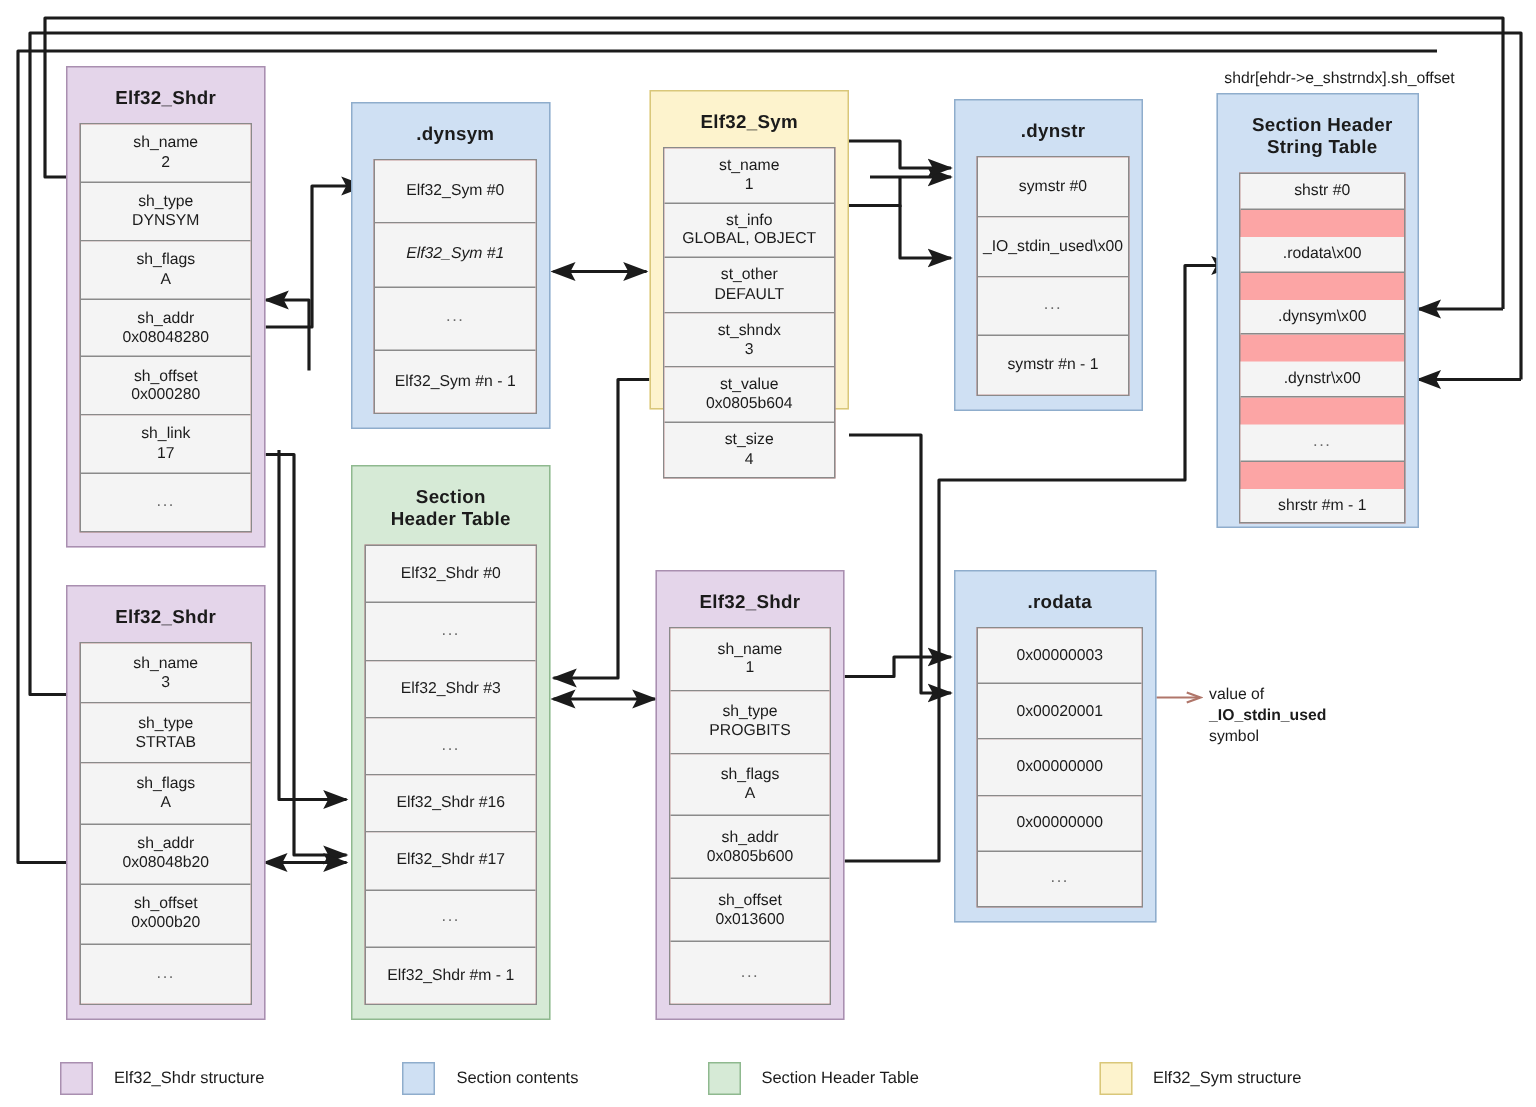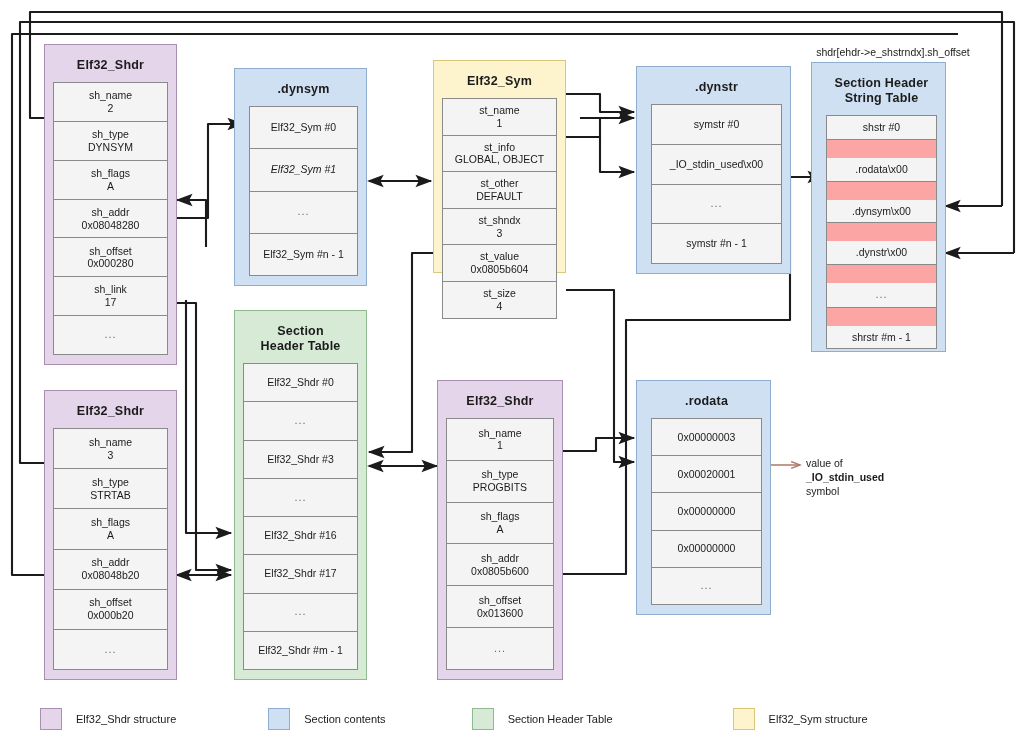--- a/index.html
+++ b/index.html
@@ -50,21 +50,21 @@
   .row .v { display:block; }
   .row.ell { color:#6b6b6b; letter-spacing:1px; font-size:11px; }
 
   
   #shdr-dynsym   { left:44px;  top:44px;  width:133px; height:321px; }
   #shdr-dynstr   { left:44px;  top:390px; width:133px; height:290px; }
   #dynsym        { left:234px; top:68px;  width:133px; height:218px; }
   #sht           { left:234px; top:310px; width:133px; height:370px; }
   #elf32sym      { left:433px; top:60px;  width:133px; height:213px; }
   #shdr-rodata   { left:437px; top:380px; width:126px; height:300px; }
-  #dynstr        { left:636px; top:66px;  width:155px; height:208px; }
+  #dynstr        { left:636px; top:66px;  width:126px; height:208px; }
   #rodata        { left:636px; top:380px; width:135px; height:235px; }
   #shstrtab      { left:811px; top:62px;  width:135px; height:290px; }
 
   .note {
     position:absolute; z-index:3;
     font-size:10.5px; color:#1b1b1b; line-height:1.35;
   }
   #note-shstrndx { left:793px; top:45px; width:200px; text-align:center; }
   #note-value    { left:806px; top:456px; width:110px; text-align:left; }
   #note-value b  { font-weight:bold; }

